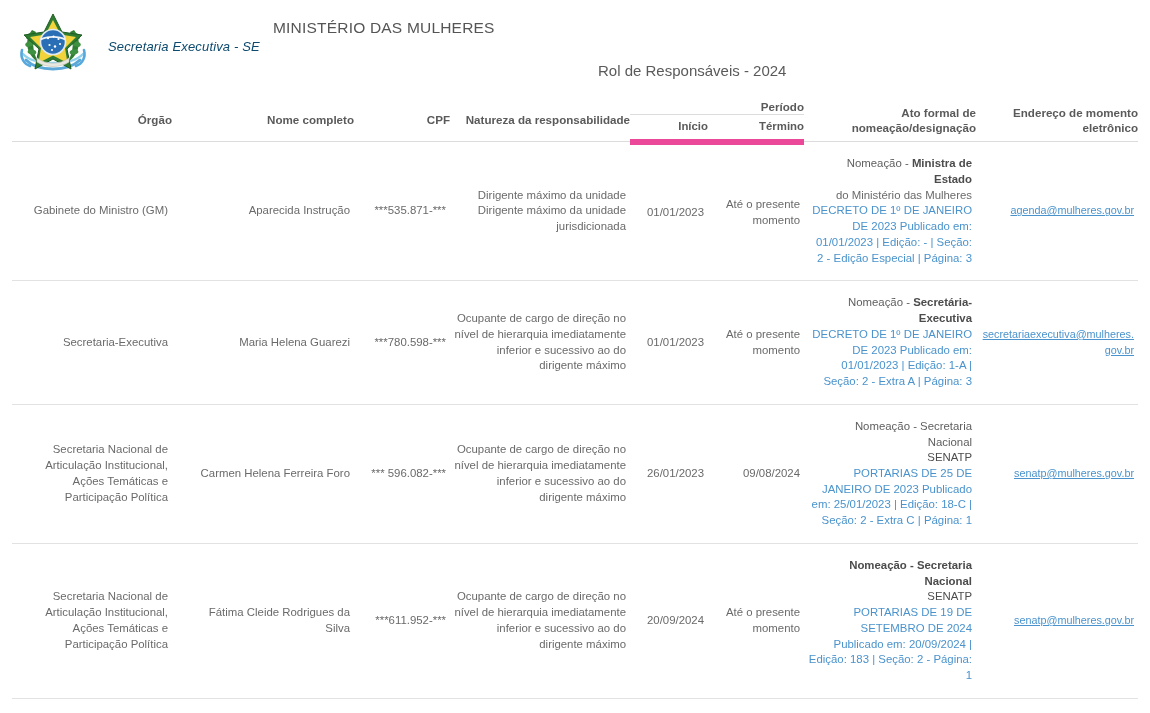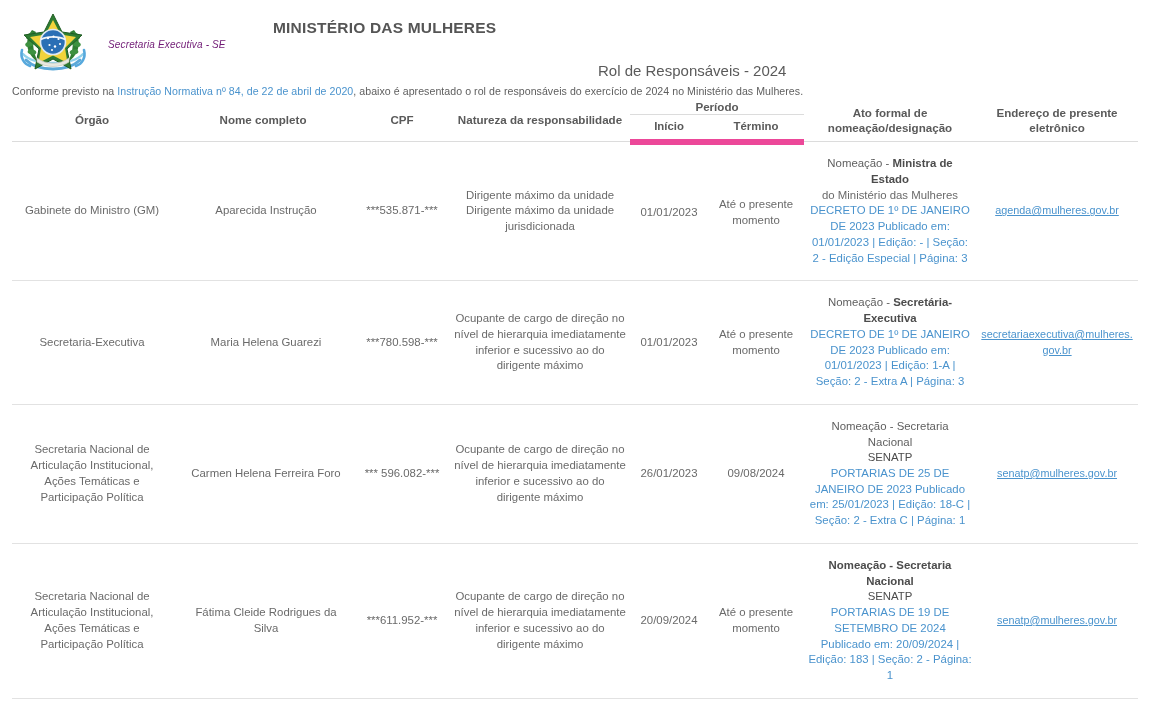--- a/index.html
+++ b/index.html
@@ -33,32 +33,32 @@
     top: 10px;
     width: 70px;
     height: 68px;
   }
   .brasao svg { display: block; }
 
   .secretaria {
     position: absolute;
     left: 108px;
     top: 39px;
-    font-size: 10px;
+    font-size: 13px;
     font-style: italic;
-    color: #701a75;
+    color: #0c4a6e;
     letter-spacing: 0.15px;
     white-space: nowrap;
   }
   .ministerio {
     position: absolute;
     left: 273px;
     top: 19px;
     font-size: 15.5px;
-    font-weight: bold;
+    font-weight: normal;
     color: #555555;
     letter-spacing: 0.2px;
     white-space: nowrap;
   }
   .rol-title {
     position: absolute;
     left: 598px;
     top: 62px;
     font-size: 15px;
     color: #5a5a5a;
@@ -84,21 +84,21 @@
     position: absolute;
     left: 12px;
     top: 100px;
     width: 1126px;
     border-collapse: collapse;
     table-layout: fixed;
   }
   table.rol th,
   table.rol td {
     vertical-align: middle;
-    text-align: center;
+    text-align: right;
     padding: 0;
   }
 
   thead th {
     font-size: 11.6px;
     font-weight: bold;
     color: #5a5a5a;
     line-height: 1.25;
     padding: 3px 2px 6px 2px;
   }
@@ -191,42 +191,41 @@
         <path d="M4 40 C2 48 6 54 12 56" stroke="#57a9dd" stroke-width="2.6" fill="none" stroke-linecap="round"></path>
         <path d="M66 40 C68 48 64 54 58 56" stroke="#57a9dd" stroke-width="2.6" fill="none" stroke-linecap="round"></path>
       </svg>
     </div>
 
     <div class="secretaria">Secretaria Executiva - SE</div>
     <div class="ministerio">MINISTÉRIO DAS MULHERES</div>
     <div class="rol-title">Rol de Responsáveis - 2024</div>
   </div>
 
-  <div class="intro"><span>Conforme previsto na </span><span class="lnk">Instrução Normativa nº 84, de 22 de abril de 2020</span><span>, abaixo é apresentado o rol de responsáveis do exercício de 2024 no Ministério das Mulheres.</span></div>
 
   <table class="rol">
     <colgroup>
       <col class="c-orgao">
         <col class="c-nome">
         <col class="c-cpf">
         <col class="c-natureza">
       <col class="c-inicio">
         <col class="c-termino">
         <col class="c-ato">
         <col class="c-email">
     </colgroup>
     <thead>
       <tr class="hrow1">
         <th rowspan="2" class="nob">Órgão</th>
         <th rowspan="2" class="nob">Nome completo</th>
         <th rowspan="2" class="nob">CPF</th>
         <th rowspan="2" class="nob">Natureza da responsabilidade</th>
         <th colspan="2">Período</th>
         <th rowspan="2" class="nob">Ato formal de nomeação/designação</th>
-        <th rowspan="2" class="nob">Endereço de presente eletrônico</th>
+        <th rowspan="2" class="nob">Endereço de momento eletrônico</th>
       </tr>
       <tr class="hrow2">
         <th>Início</th>
         <th>Término</th>
       </tr>
     </thead>
     <tbody id="tbody">
         <tr class="datarow">
           <td class="orgao">Gabinete do Ministro (GM)</td>
           <td class="nome">Aparecida Instrução</td>

